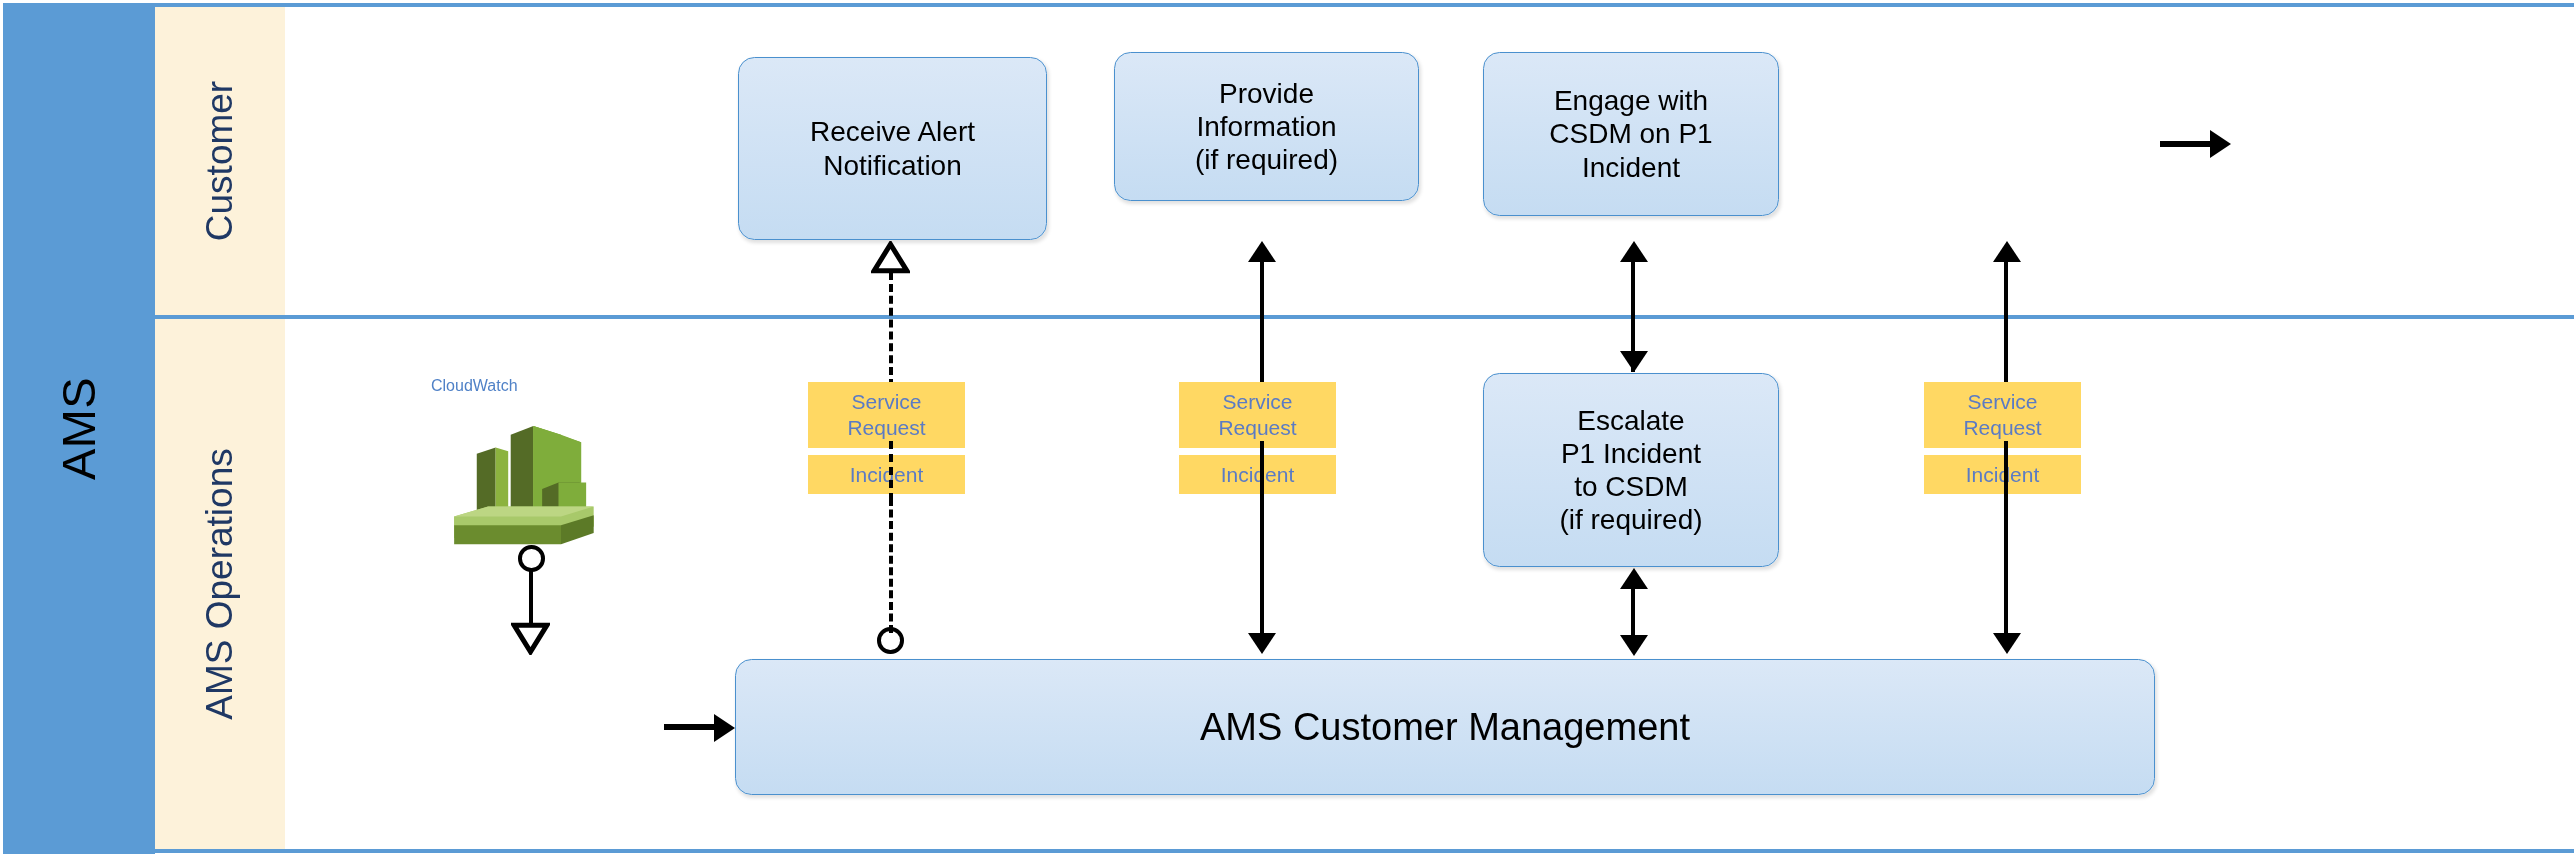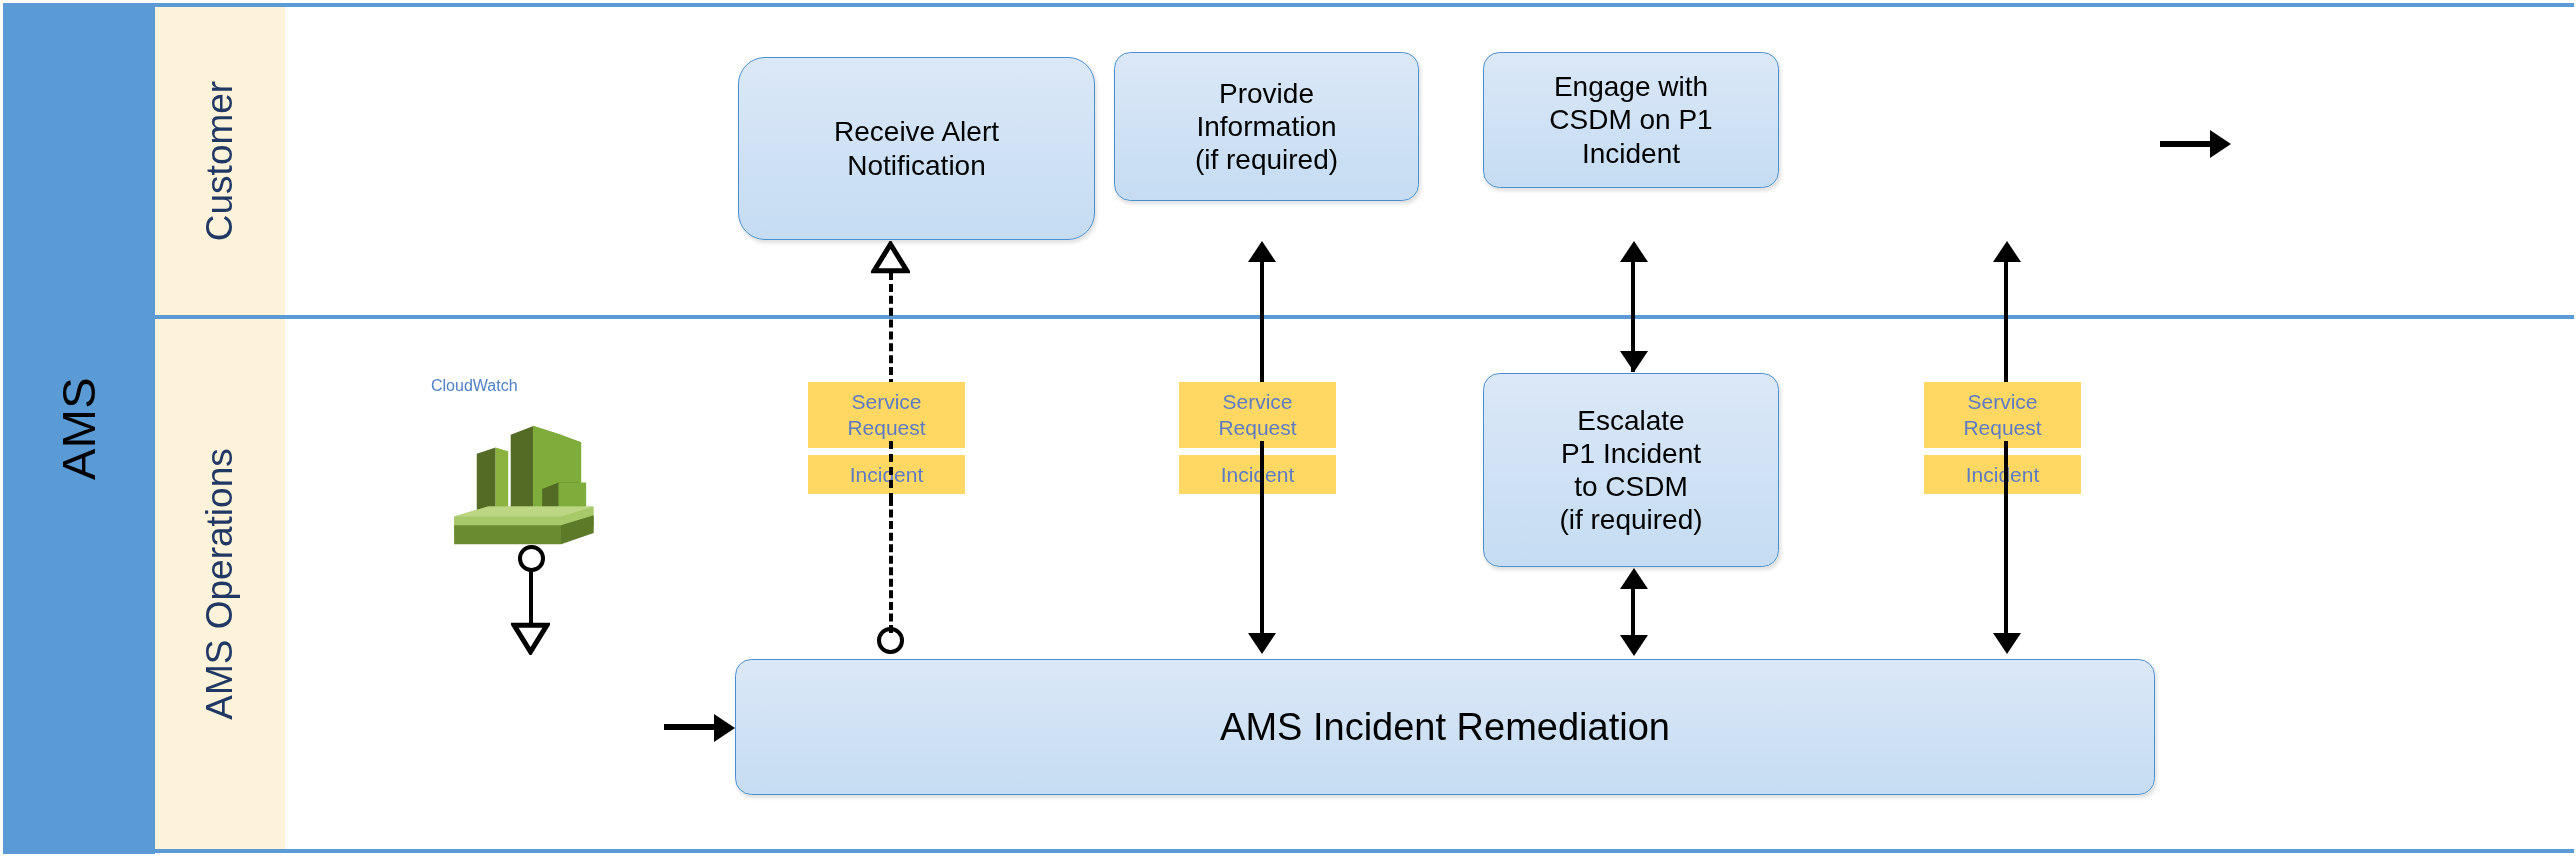--- a/index.html
+++ b/index.html
@@ -209,36 +209,36 @@
   <div class="vline" style="left:529px; top:570px; height:55px;"></div>
   <svg class="tri-hollow-down" style="left:511px; top:622px;" width="39" height="33" viewBox="0 0 62 52">
     <polygon points="5,5 57,5 31,47" fill="#ffffff" stroke="#000000" stroke-width="8" stroke-linejoin="miter"></polygon>
   </svg>
 
 
   <div class="hline" style="left:664px; top:724px; width:52px;"></div>
   <div class="arrow-right" style="left:714px; top:714px;"></div>
 
   <div class="pbox" style="left:735px; top:659px; width:1420px; height:136px; font-size:38px;">
-    <span>AMS Incident Remediation</span>
+    <span>AMS Customer Management</span>
   </div>
 
   <div class="pbox" style="left:1483px; top:373px; width:296px; height:194px;">
     <span>Escalate<br>P1 Incident<br>to CSDM<br>(if required)</span>
   </div>
 
-  <div class="pbox" style="left:738px; top:57px; width:357px; height:183px;border-radius:27px;">
+  <div class="pbox" style="left:738px; top:57px; width:309px; height:183px;">
     <span>Receive Alert<br>Notification</span>
   </div>
 
   <div class="pbox" style="left:1114px; top:52px; width:305px; height:149px;">
     <span>Provide<br>Information<br>(if required)</span>
   </div>
 
-  <div class="pbox" style="left:1483px; top:52px; width:296px; height:136px;">
+  <div class="pbox" style="left:1483px; top:52px; width:296px; height:164px;">
     <span>Engage with<br>CSDM on P1<br>Incident</span>
   </div>
 
 
   <div class="hline" style="left:2160px; top:141px; width:52px;"></div>
   <div class="arrow-right" style="left:2210px; top:130px;"></div>
 
 
   <svg class="tri-hollow-up" style="left:871px; top:241px;" width="39" height="33" viewBox="0 0 62 52">
     <polygon points="31,5 57,47 5,47" fill="#ffffff" stroke="#000000" stroke-width="8" stroke-linejoin="miter"></polygon>

